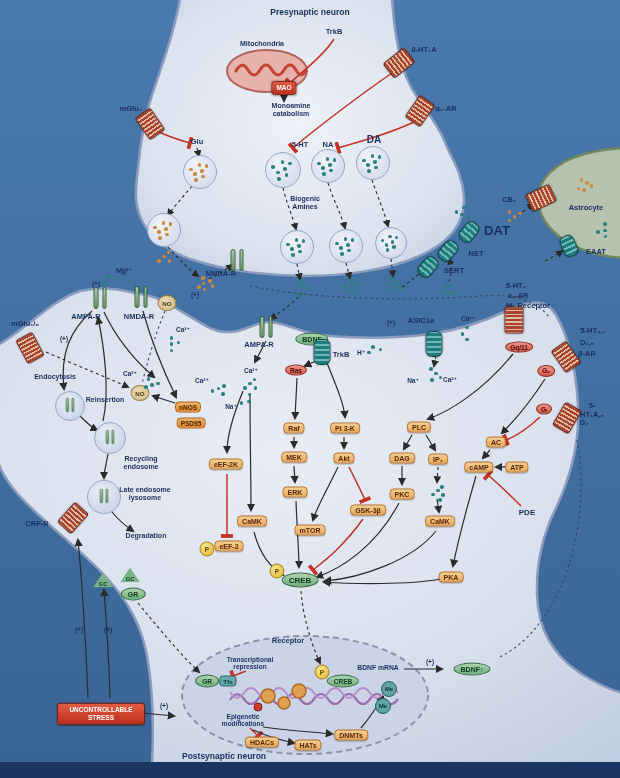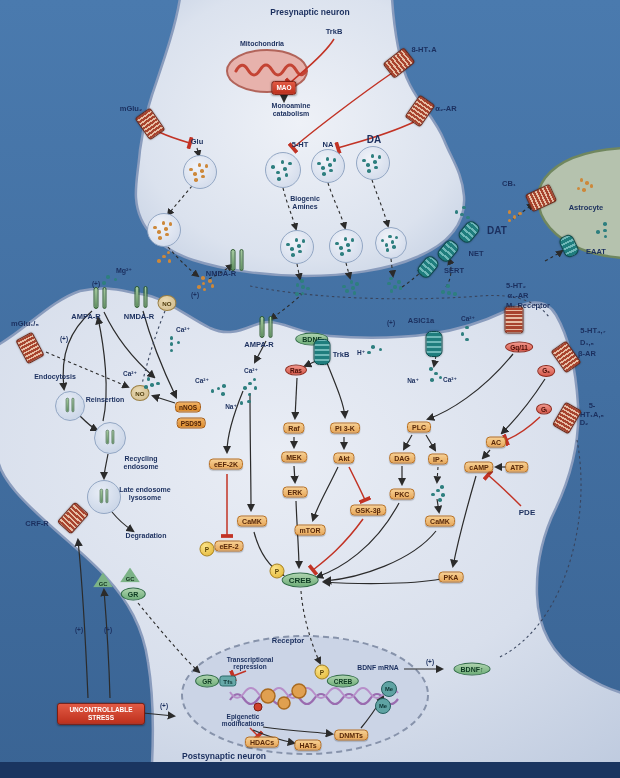--- a/index.html
+++ b/index.html
@@ -288,25 +288,25 @@
         <div class="vd" style="left: 14.6349px; top: 12px; background: rgb(46, 127, 127);"></div>
         <div class="vd" style="left: 8.82713px; top: 14.9064px; background: rgb(46, 127, 127);"></div>
         <div class="vd" style="left: 12.4799px; top: 6.53599px; background: rgb(46, 127, 127);"></div>
         <div class="vd" style="left: 15.9264px; top: 17.1225px; background: rgb(46, 127, 127);"></div>
         <div class="vd" style="left: 4.81592px; top: 10.7281px; background: rgb(46, 127, 127);"></div>
         <div class="vd" style="left: 18.7929px; top: 7.68067px; background: rgb(46, 127, 127);"></div>
         <div class="vd" style="left: 9.72944px; top: 20.439px; background: rgb(46, 127, 127);"></div>
       </div>
       <div class="nd t-chan" style="left: 237px; top: 260px; transform: translate(-50%, -50%);"></div>
       <div class="nd t-lab" style="left: 221px; top: 274px; transform: translate(-50%, -50%); font-size: 7.5px;">NMDA-R</div>
-      <div class="nd t-lab" style="left: 509px; top: 184px; transform: translate(-50%, -50%); font-size: 7.5px;">CB₁</div>
+      <div class="nd t-lab" style="left: 509px; top: 200px; transform: translate(-50%, -50%); font-size: 7.5px;">CB₁</div>
       <div class="nd t-gpcr" style="left: 541px; top: 198px; transform: translate(-50%, -50%) rotate(-25deg);"></div>
       <div class="nd t-lab" style="left: 586px; top: 208px; transform: translate(-50%, -50%); font-size: 7.5px;">Astrocyte</div>
       <div class="nd t-transp" style="left: 469px; top: 232px; transform: translate(-50%, -50%) rotate(40deg);"></div>
-      <div class="nd t-lab" style="left: 497px; top: 231px; transform: translate(-50%, -50%); font-size: 10px;">DAT</div>
+      <div class="nd t-lab" style="left: 497px; top: 231px; transform: translate(-50%, -50%); font-size: 13px;">DAT</div>
       <div class="nd t-transp" style="left: 448px; top: 251px; transform: translate(-50%, -50%) rotate(40deg);"></div>
       <div class="nd t-lab" style="left: 476px; top: 254px; transform: translate(-50%, -50%); font-size: 7.5px;">NET</div>
       <div class="nd t-transp" style="left: 428px; top: 267px; transform: translate(-50%, -50%) rotate(40deg);"></div>
       <div class="nd t-lab" style="left: 454px; top: 271px; transform: translate(-50%, -50%); font-size: 7.5px;">SERT</div>
       <div class="nd t-transp" style="left: 569px; top: 246px; transform: translate(-50%, -50%) rotate(-25deg);"></div>
       <div class="nd t-lab" style="left: 596px; top: 252px; transform: translate(-50%, -50%); font-size: 7.5px;">EAAT</div>
       <div class="nd t-dots" style="left: 583px; top: 183px; transform: translate(-50%, -50%);">
         <div class="vd" style="left: 1.91354px; top: -1.60885px; background: rgb(205, 136, 58);"></div>
         <div class="vd" style="left: -0.643395px; top: 4.91777px; background: rgb(205, 136, 58);"></div>
         <div class="vd" style="left: -3.43224px; top: -4.89512px; background: rgb(205, 136, 58);"></div>

